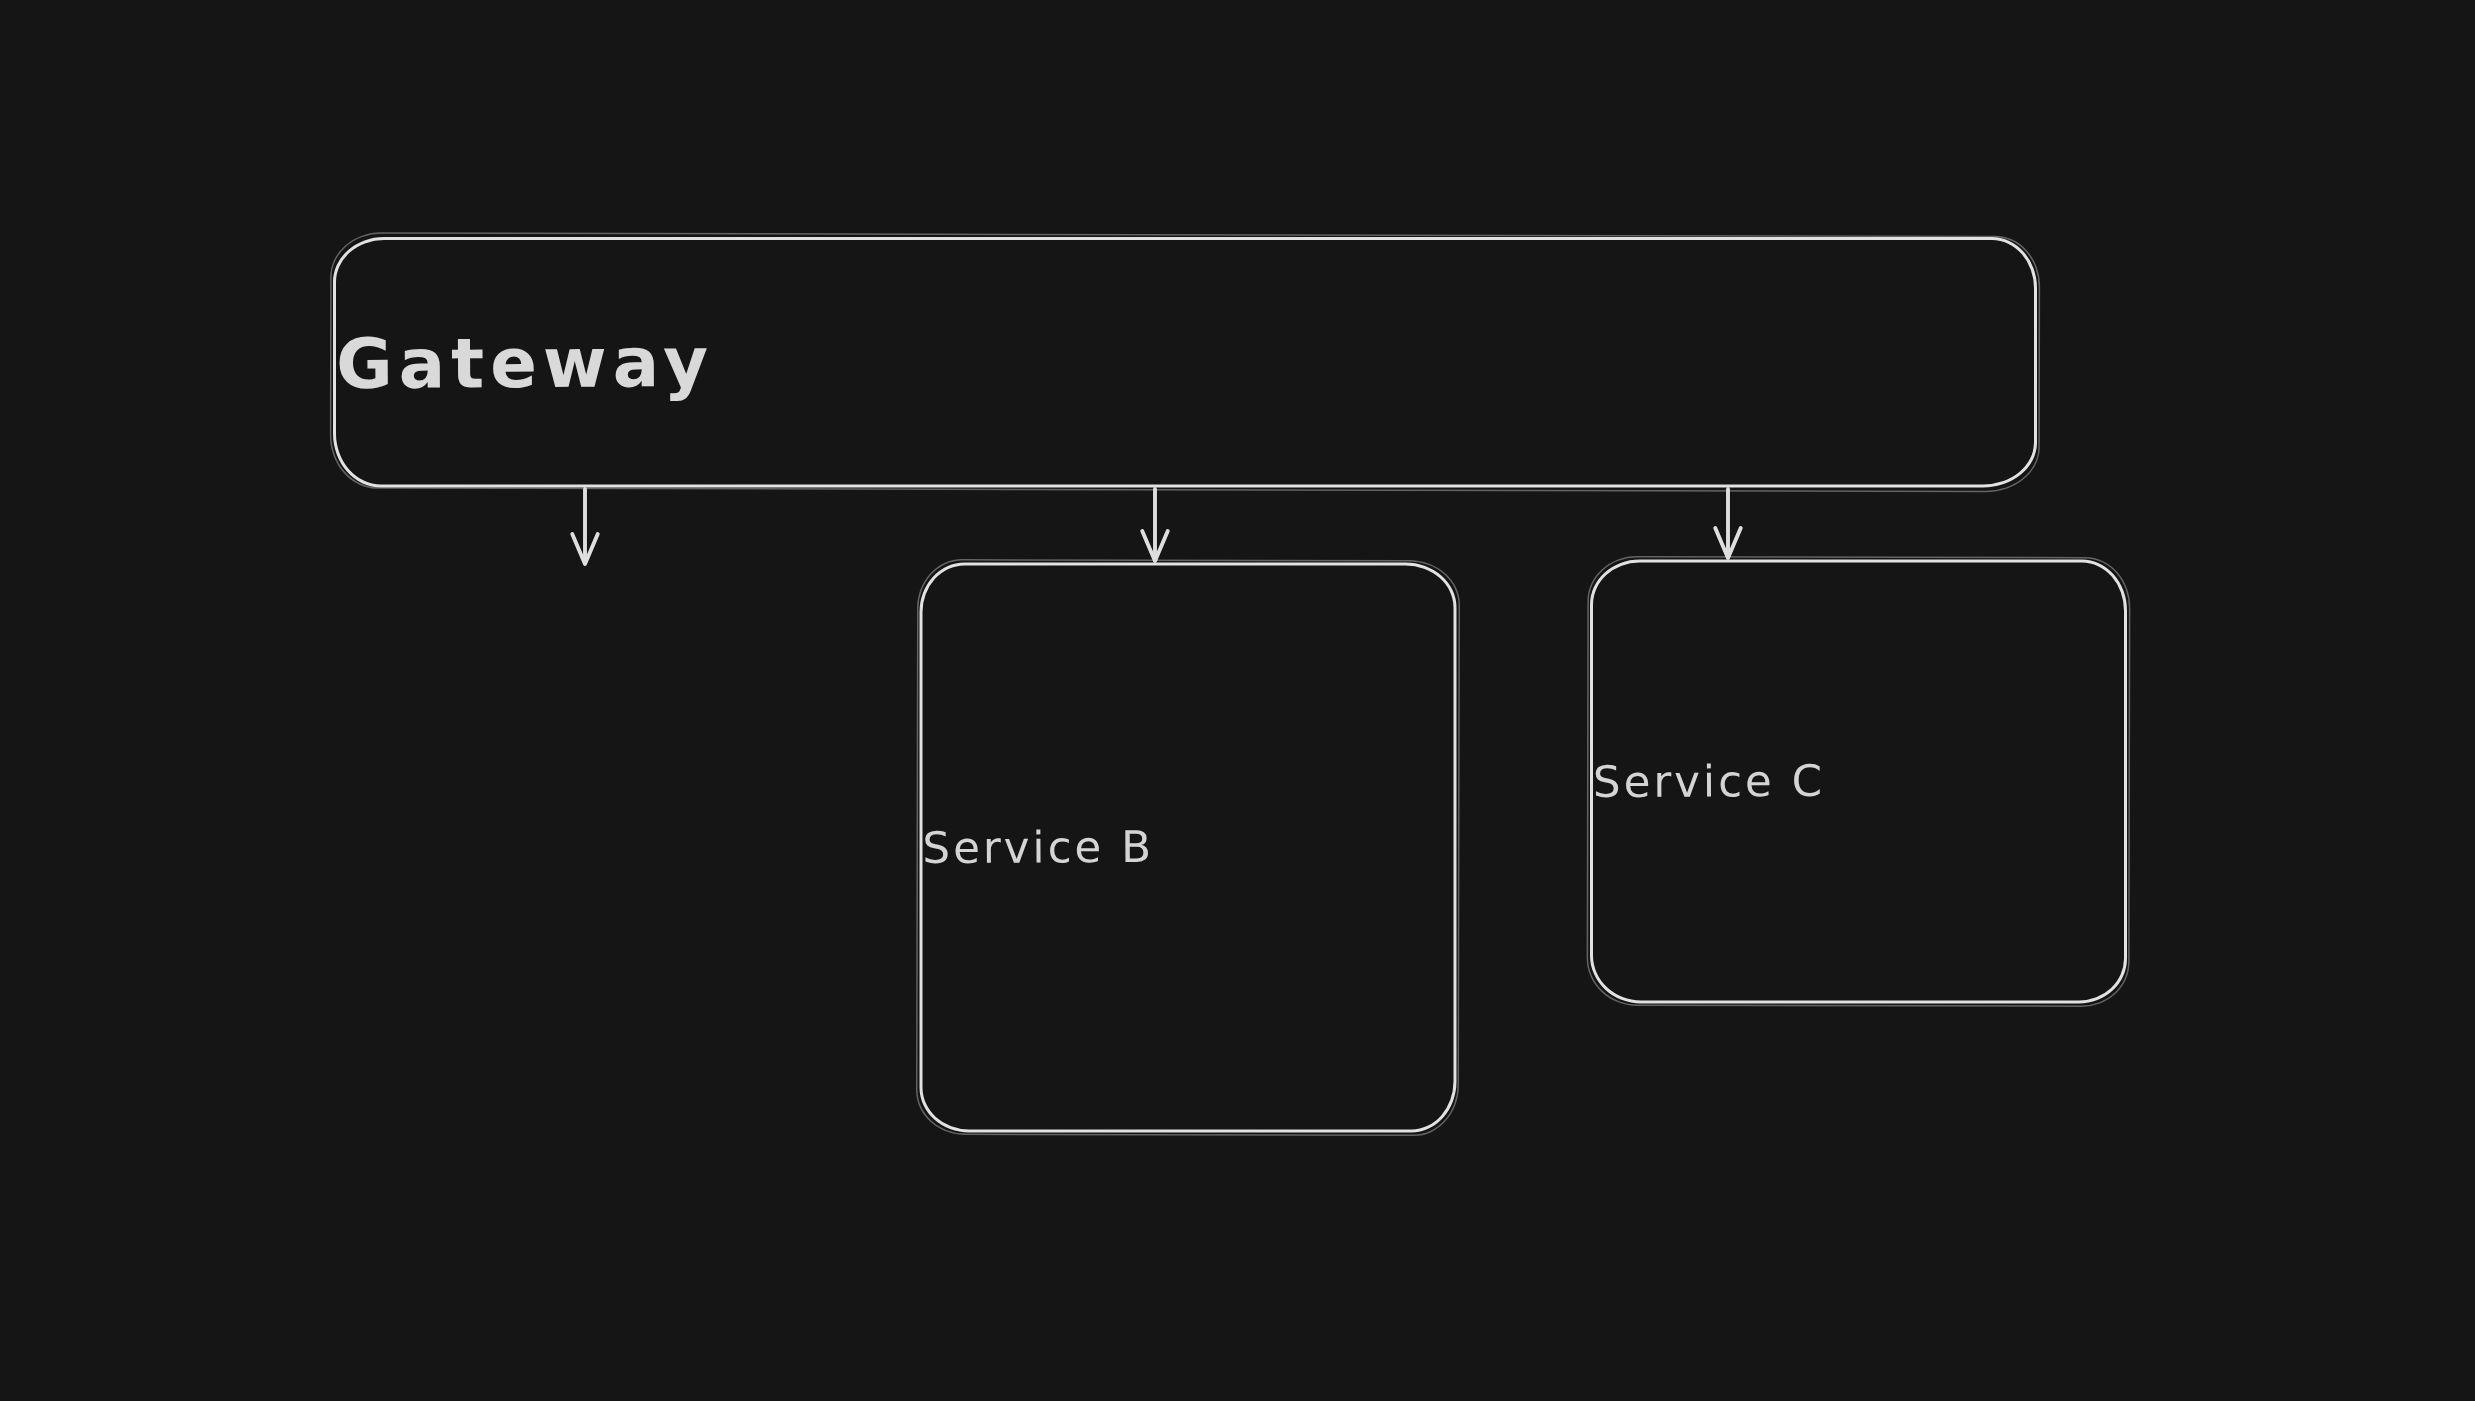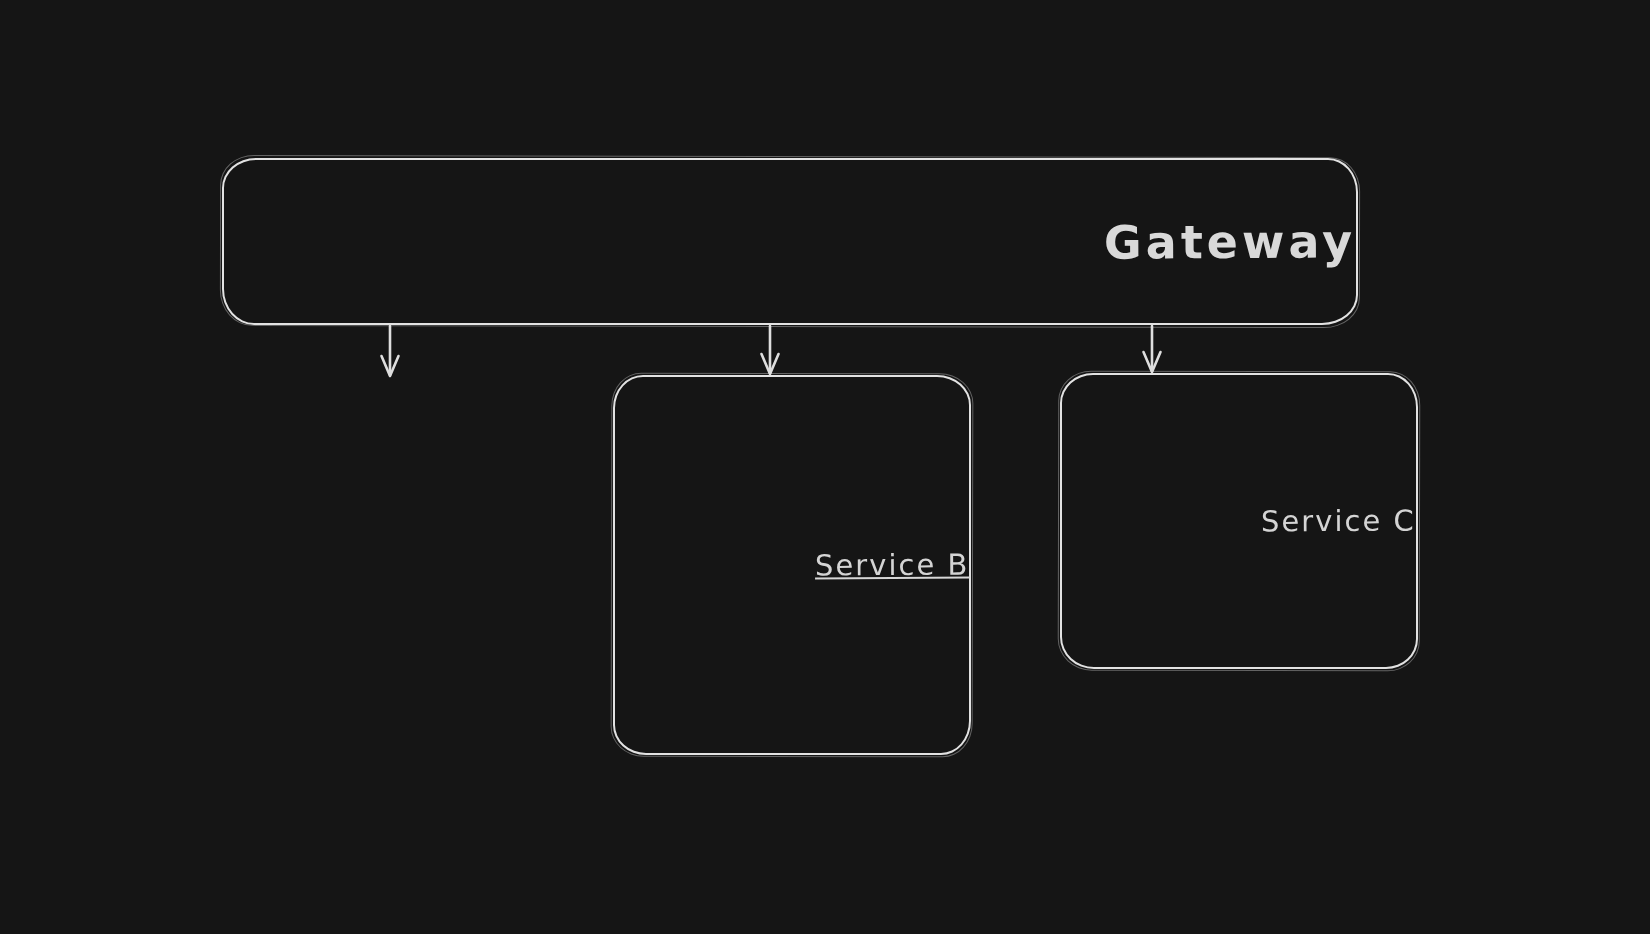--- a/index.html
+++ b/index.html
@@ -20,21 +20,21 @@
   }
 
   
   .node {
     position: absolute;
     box-sizing: border-box;
     border: 2.5px solid #e2e2e2;
     background: transparent;
     display: flex;
     align-items: center;
-    justify-content: flex-end;
+    justify-content: flex-start;
     color: #d6d6d6;
   }
   
   .node::before {
     content: "";
     position: absolute;
     inset: -4px;
     border: 1.4px solid rgba(226,226,226,0.38);
     border-radius: inherit;
     transform: rotate(0.12deg);
@@ -48,21 +48,20 @@
   }
   .node--service-a {
     left: 227px; top: 378px;
     width: 356px; height: 376px;
     border-radius: 32px 30px 34px 30px / 30px 33px 30px 34px;
   }
   .node--service-b {
     left: 613px; top: 375px;
     width: 358px; height: 380px;
     border-radius: 30px 34px 30px 33px / 33px 30px 34px 30px;
-    text-decoration: underline;
   }
   .node--service-c {
     left: 1060px; top: 373px;
     width: 358px; height: 296px;
     border-radius: 33px 30px 32px 34px / 30px 34px 30px 32px;
   }
 
   .node-label {
     letter-spacing: 2px;
     white-space: nowrap;

